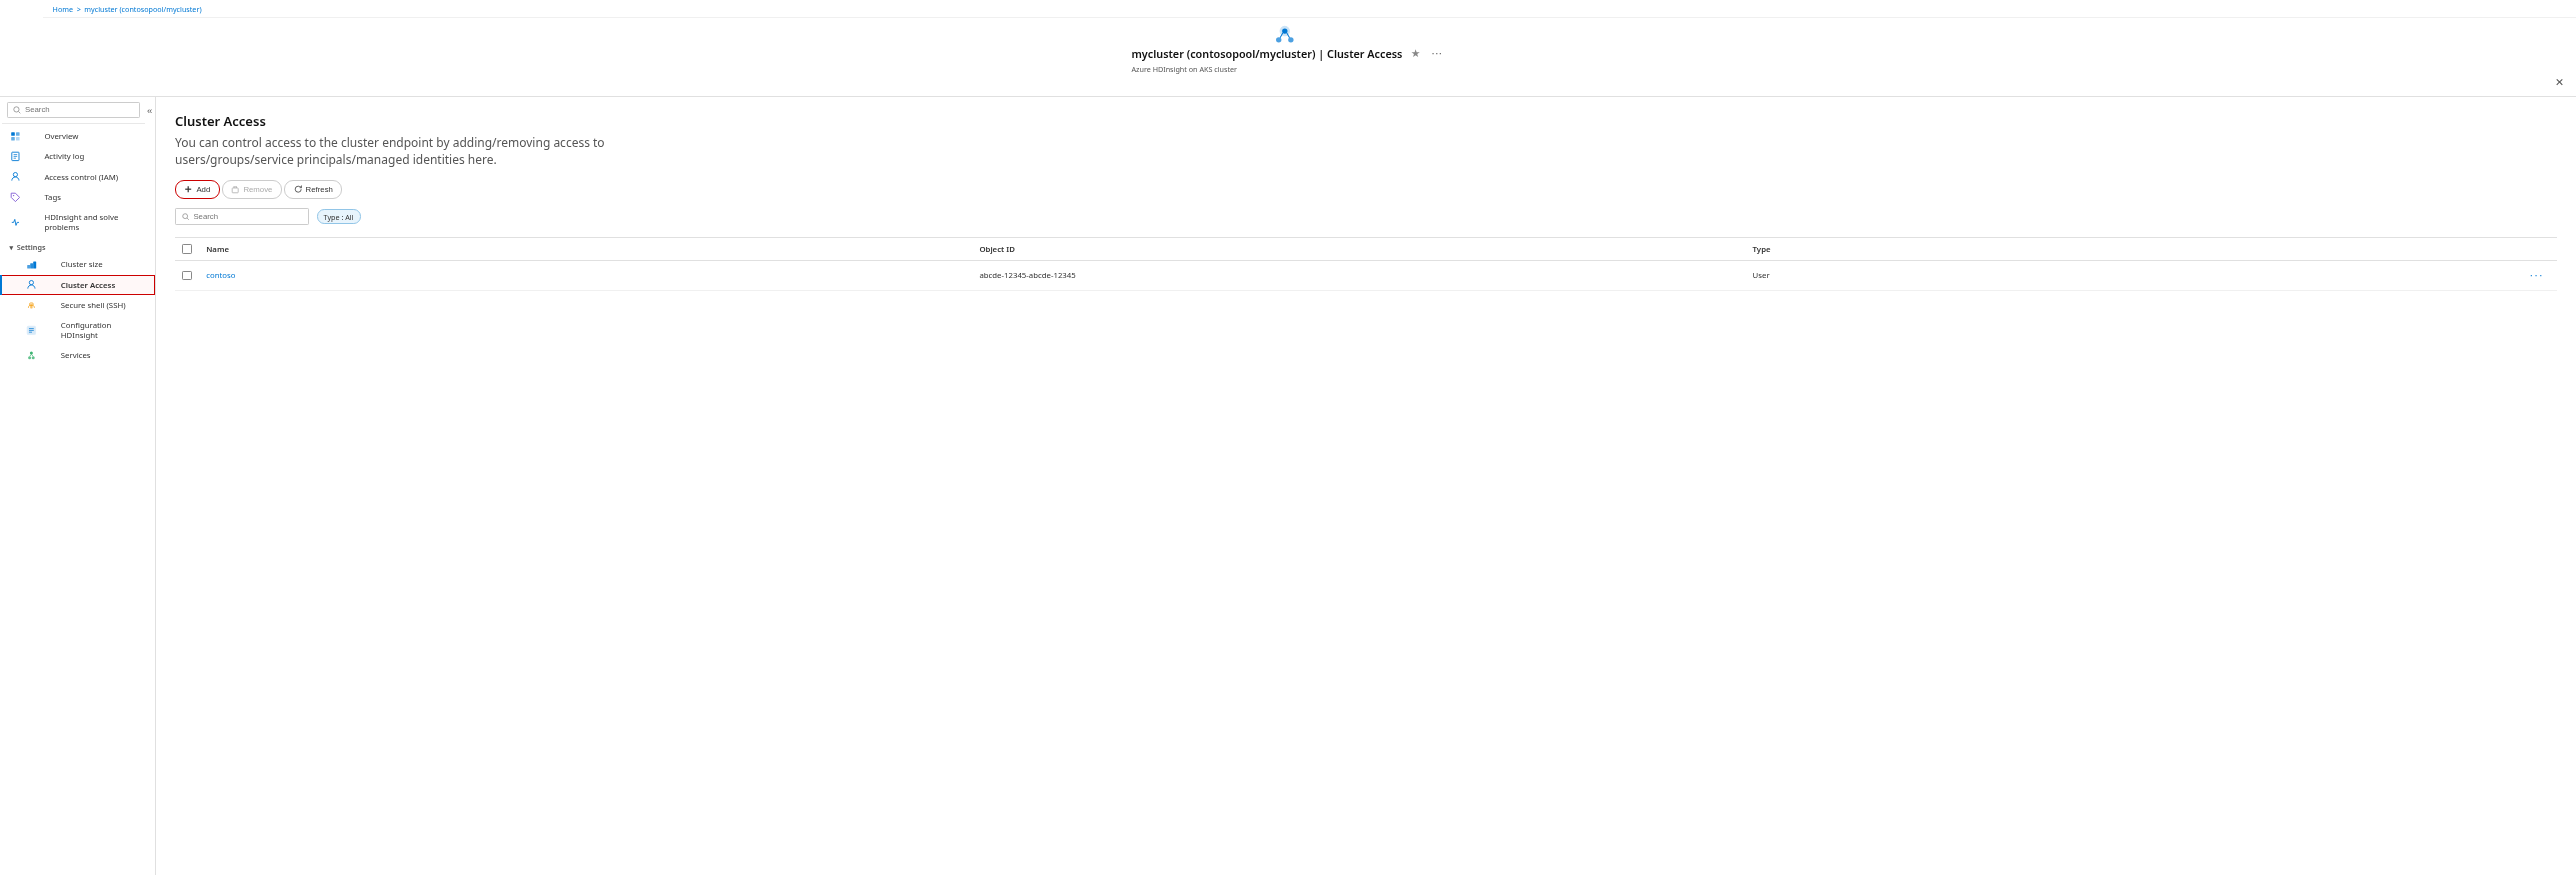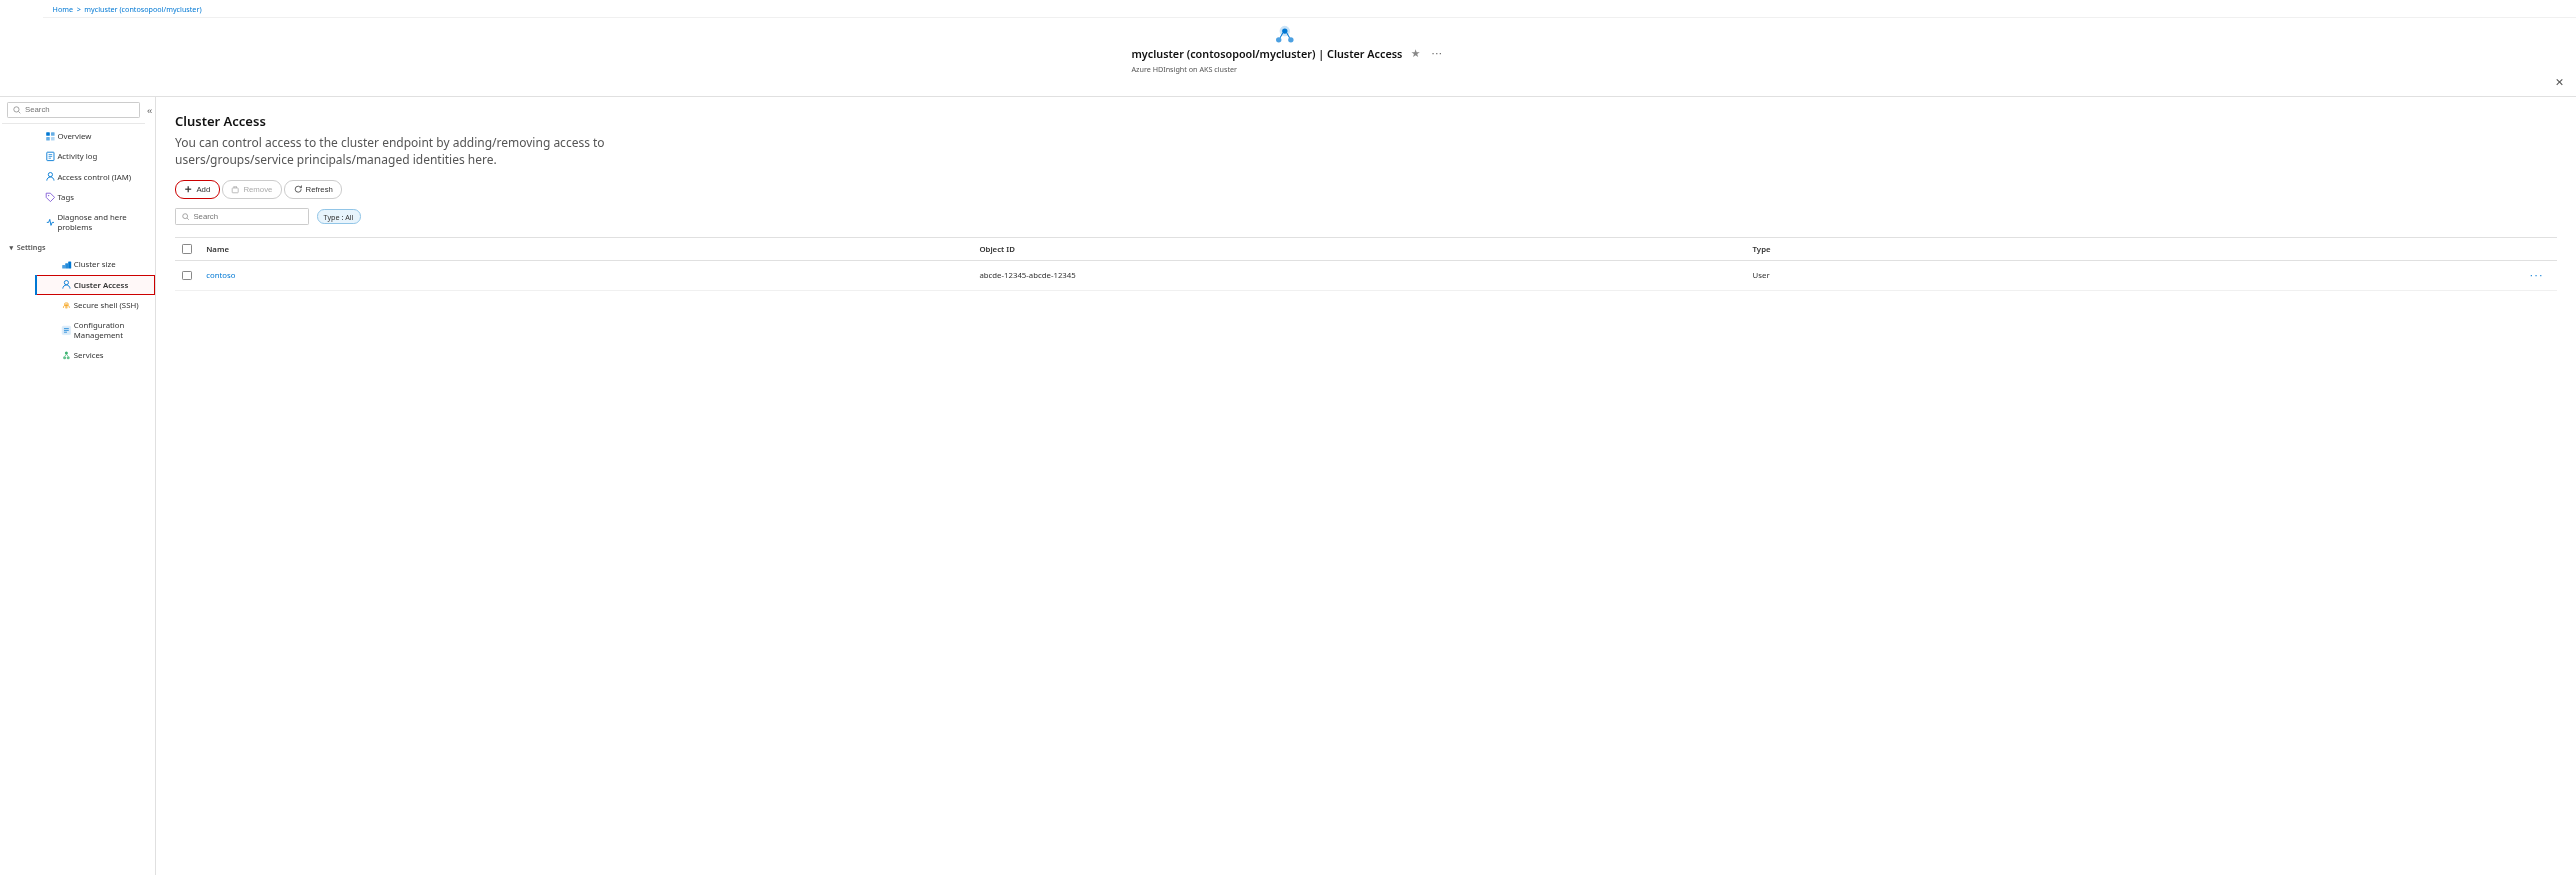--- a/index.html
+++ b/index.html
@@ -23,21 +23,21 @@
 
     
     .sidebar { width: 156px; min-width: 156px; border-right: 0.6px solid #e0e0e0; background: #fff; overflow-y: auto; display: flex; flex-direction: column; }
     .sidebar-search { padding: 4.8px 7.2px; border-bottom: 0.6px solid #e8e8e8; }
     .sidebar-search-box { display: flex; align-items: center; border: 0.6px solid #ccc; border-radius: 1.2px; padding: 2.4px 4.8px; gap: 3.6px; background: #fff; }
     .sidebar-search-box input { border: none; outline: none; font-size: 7.8px; flex: 1; color: #555; }
     .sidebar-collapse { display: flex; align-items: center; justify-content: space-between; padding: 0 2.4px; }
     .collapse-btn { background: none; border: none; cursor: pointer; color: #555; font-size: 9.6px; padding: 2.4px; }
 
     .sidebar-nav { padding: 2.4px 0; }
-    .nav-item { display: flex; align-items: center; gap: 2px; padding: 4.8px 9.6px; cursor: pointer; color: #333; font-size: 7.8px; border-radius: 0; position: relative; margin-left: 35px; }
+    .nav-item { display: flex; align-items: center; gap: 24px; padding: 4.8px 9.6px; cursor: pointer; color: #333; font-size: 7.8px; border-radius: 0; position: relative; }
     .nav-item.active { background: #e8f0fe; font-weight: 600; }
     .nav-item.active::before { content: ''; position: absolute; left: 0; top: 0; bottom: 0; width: 1.8px; background: #0078d4; }
     .nav-item-icon { width: 10.8px; height: 10.8px; flex-shrink: 0; display: flex; align-items: center; justify-content: center; }
     .nav-section-header { display: flex; align-items: center; gap: 3.6px; padding: 4.8px 9.6px 2.4px; font-size: 7.2px; color: #555; font-weight: 600; cursor: pointer; }
     .nav-item.sub { padding-left: 26px; }
 
     
     .content { flex: 1; overflow-y: auto; padding: 14.4px 19px; background: #fff; }
     .page-title { font-size: 13px; font-weight: 600; color: #111; margin-bottom: 4.8px; }
     .page-description { font-size: 12px; color: #555; margin-bottom: 12px; max-width: 539px; }
@@ -164,21 +164,21 @@
       <div class="nav-item">
         <span class="nav-item-icon">
           <svg width="10.8" height="10.8" viewBox="0 0 18 18">
               <line x1="3" y1="9" x2="6" y2="9" stroke="#0078d4" stroke-width="1.5"></line>
               <line x1="6" y1="9" x2="8" y2="4" stroke="#0078d4" stroke-width="1.5"></line>
               <line x1="8" y1="4" x2="10" y2="14" stroke="#0078d4" stroke-width="1.5"></line>
               <line x1="10" y1="14" x2="12" y2="9" stroke="#0078d4" stroke-width="1.5"></line>
               <line x1="12" y1="9" x2="15" y2="9" stroke="#0078d4" stroke-width="1.5"></line>
             </svg>
         </span>
-        <span>Diagnose and here problems</span>
+        <span>HDInsight and solve problems</span>
       </div>
 
       <div class="nav-section-header">
         <span>▾</span>
         <span>Settings</span>
       </div>
 
       <div class="nav-item sub">
         <span class="nav-item-icon">
           <svg width="10.8" height="10.8" viewBox="0 0 18 18">
@@ -213,21 +213,21 @@
 
       <div class="nav-item sub">
         <span class="nav-item-icon">
           <svg width="10.8" height="10.8" viewBox="0 0 18 18">
               <rect x="2" y="2" width="14" height="14" rx="2" fill="#0078d4" opacity="0.15" stroke="#0078d4" stroke-width="1.2"></rect>
               <line x1="5" y1="6" x2="13" y2="6" stroke="#0078d4" stroke-width="1.2"></line>
               <line x1="5" y1="9" x2="13" y2="9" stroke="#0078d4" stroke-width="1.2"></line>
               <line x1="5" y1="12" x2="10" y2="12" stroke="#0078d4" stroke-width="1.2"></line>
             </svg>
         </span>
-        <span>Configuration Management</span>
+        <span>Configuration HDInsight</span>
       </div>
 
       <div class="nav-item sub">
         <span class="nav-item-icon">
           <svg width="10.8" height="10.8" viewBox="0 0 18 18">
               <circle cx="6" cy="13" r="2.5" fill="#3cb371" opacity="0.8"></circle>
               <circle cx="12" cy="13" r="2.5" fill="#3cb371" opacity="0.8"></circle>
               <circle cx="9" cy="5" r="2.5" fill="#3cb371"></circle>
               <line x1="9" y1="7.5" x2="6" y2="10.5" stroke="#3cb371" stroke-width="1.2"></line>
               <line x1="9" y1="7.5" x2="12" y2="10.5" stroke="#3cb371" stroke-width="1.2"></line>

